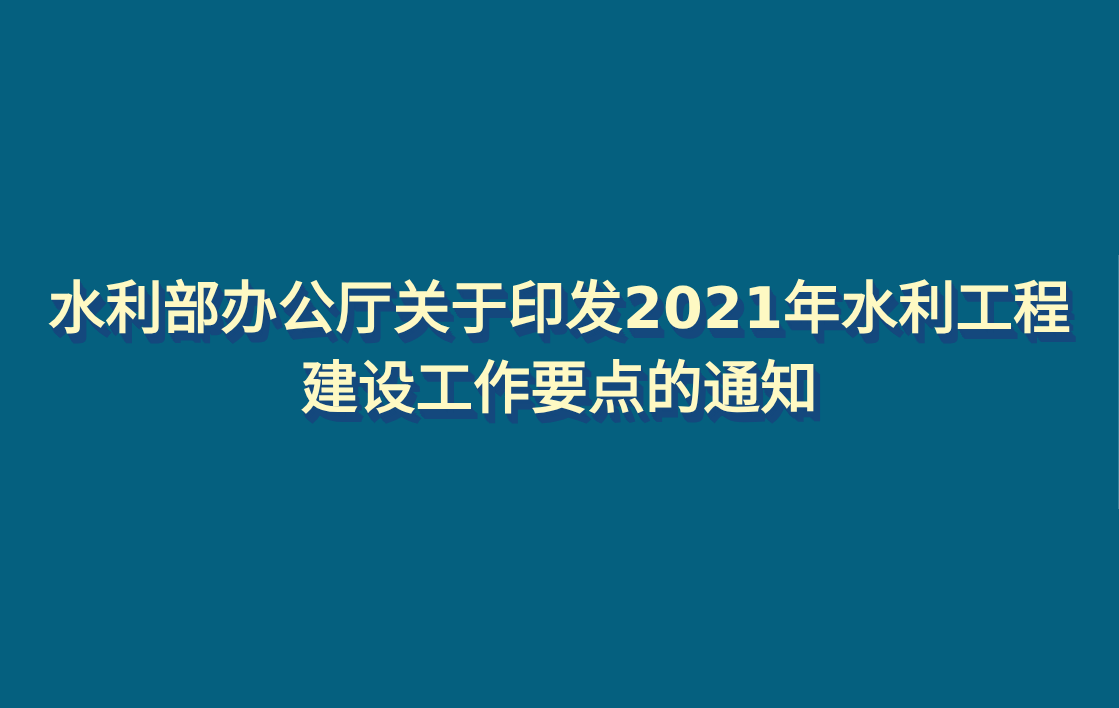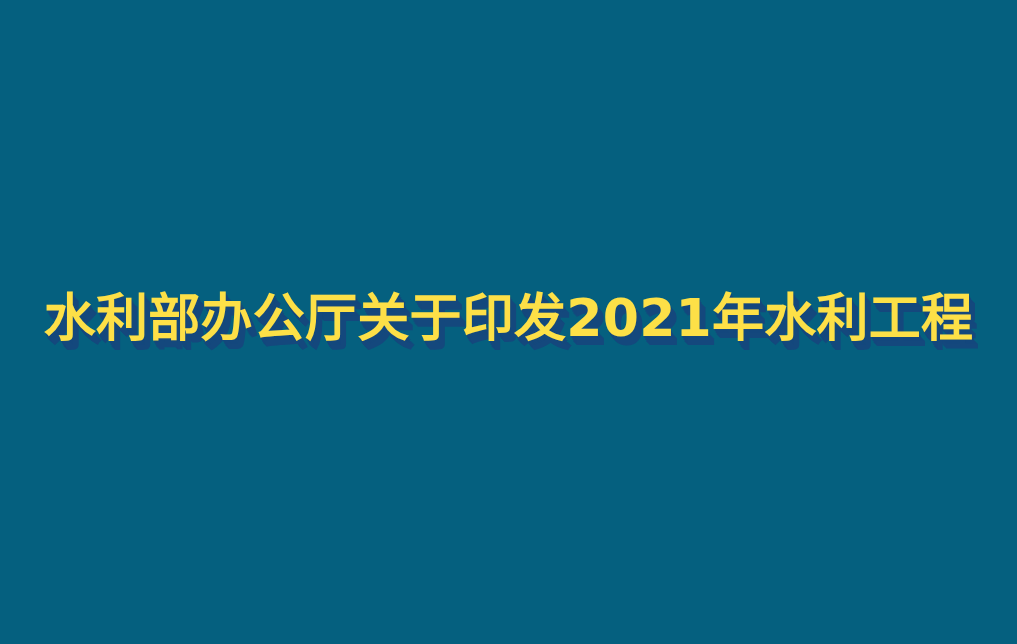--- a/index.html
+++ b/index.html
@@ -35,21 +35,21 @@
     width: 100%;
     text-align: center;
     margin-top: -8px;
   }
 
   .title-line {
     display: block;
     white-space: nowrap;
     font-family: "DejaVu Sans", "Liberation Sans", sans-serif;
     font-weight: 700;
-    color: #fde047;
+    color: #fef9c3;
     letter-spacing: 0.005em;
     line-height: 1.28;
     
     text-shadow:
        6px  9px 0 #14487d,
        5px  8px 0 #14487d,
        4px  7px 0 #14487d,
        3px  6px 0 #14487d,
        2px  4px 0 #14487d,
        1px  2px 0 #14487d;
@@ -68,16 +68,17 @@
 </style>
 </head>
 <body>
 
 <div class="poster">
 
   <div class="title-block">
 
     <span class="title-line title-line-1">水利部办公厅关于印发2021年水利工程</span>
 
+    <span class="title-line title-line-2">建设工作要点的通知</span>
 
   </div>
 
 </div>
 
 </body></html>

